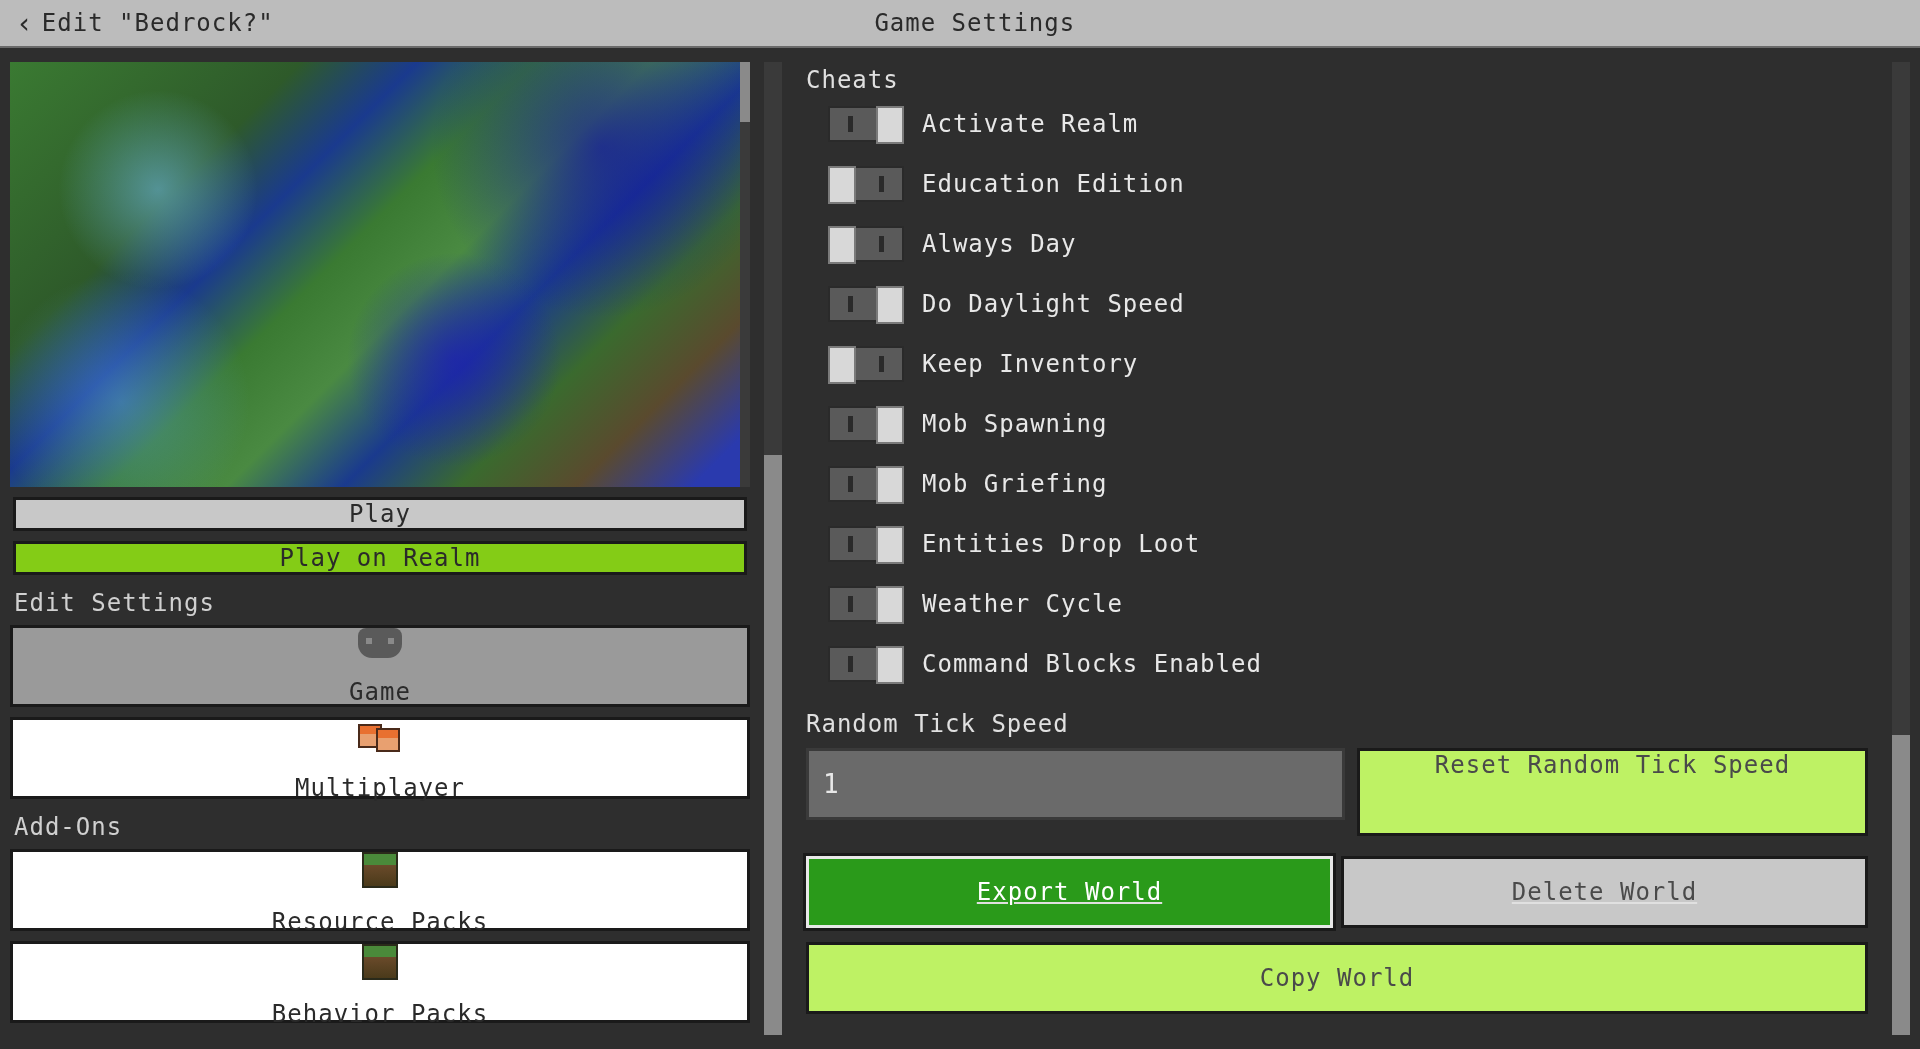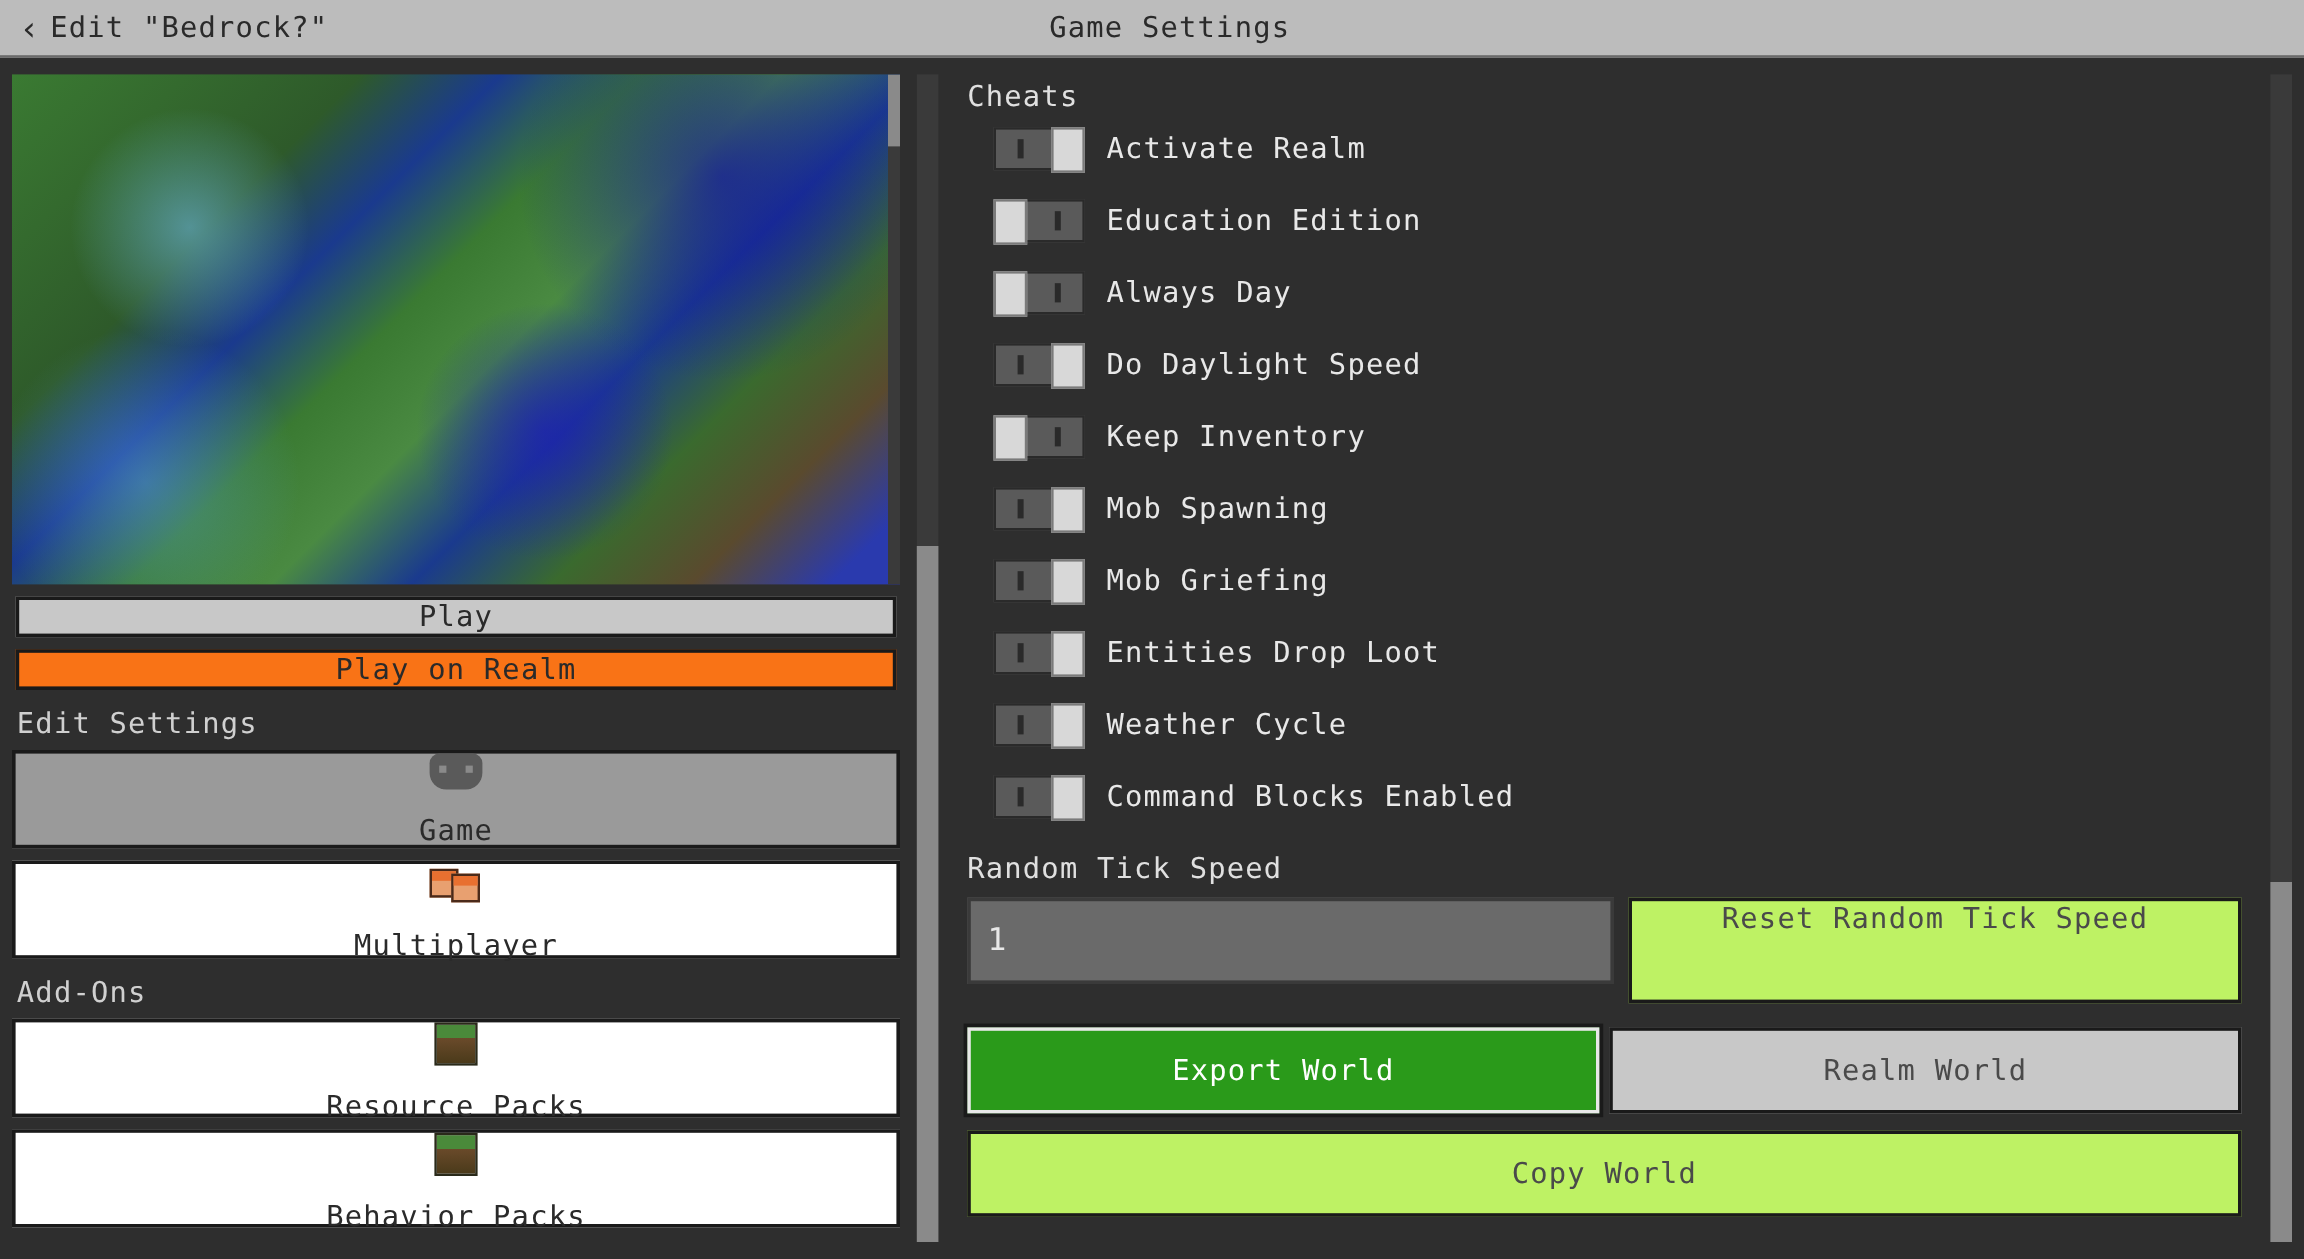--- a/index.html
+++ b/index.html
@@ -95,21 +95,21 @@
   flex: 1;
   height: 80px;
   display: flex;
   align-items: center;
   justify-content: center;
   border: 3px solid #1a1a1a;
   cursor: pointer;
   color: #2a2a2a;
 }
 .play-btn { background: #c8c8c8; }
-.realm-btn { background: #f97316; }
+.realm-btn { background: #84cc16; }
 
 .section-label {
   color: #d0d0d0;
   padding: 4px 4px 8px 4px;
 }
 
 .nav-item {
   height: 82px;
   display: flex;
   align-items: center;
@@ -264,20 +264,21 @@
   display: flex;
   align-items: flex-start;
   justify-content: center;
   cursor: pointer;
 }
 
 .action-row {
   display: flex;
   gap: 8px;
   margin-bottom: 14px;
+  text-decoration: underline;
 }
 .export-btn {
   flex: 1;
   height: 72px;
   background: #2a9a1a;
   border: 3px solid #e8e8e8;
   outline: 3px solid #1a1a1a;
   color: #ffffff;
   display: flex;
   align-items: center;
@@ -471,21 +472,21 @@
         <div class="gray-btn">
           <span>Reset Random Tick Speed</span>
         </div>
       </div>
 
       <div class="action-row">
         <div class="export-btn">
           <span>Export World</span>
         </div>
         <div class="delete-btn">
-          <span>Realm World</span>
+          <span>Delete World</span>
         </div>
       </div>
 
       <div class="copy-btn">
         <span>Copy World</span>
       </div>
     </div>
   </div>
 
   <div class="right-outer-scroll"></div>

